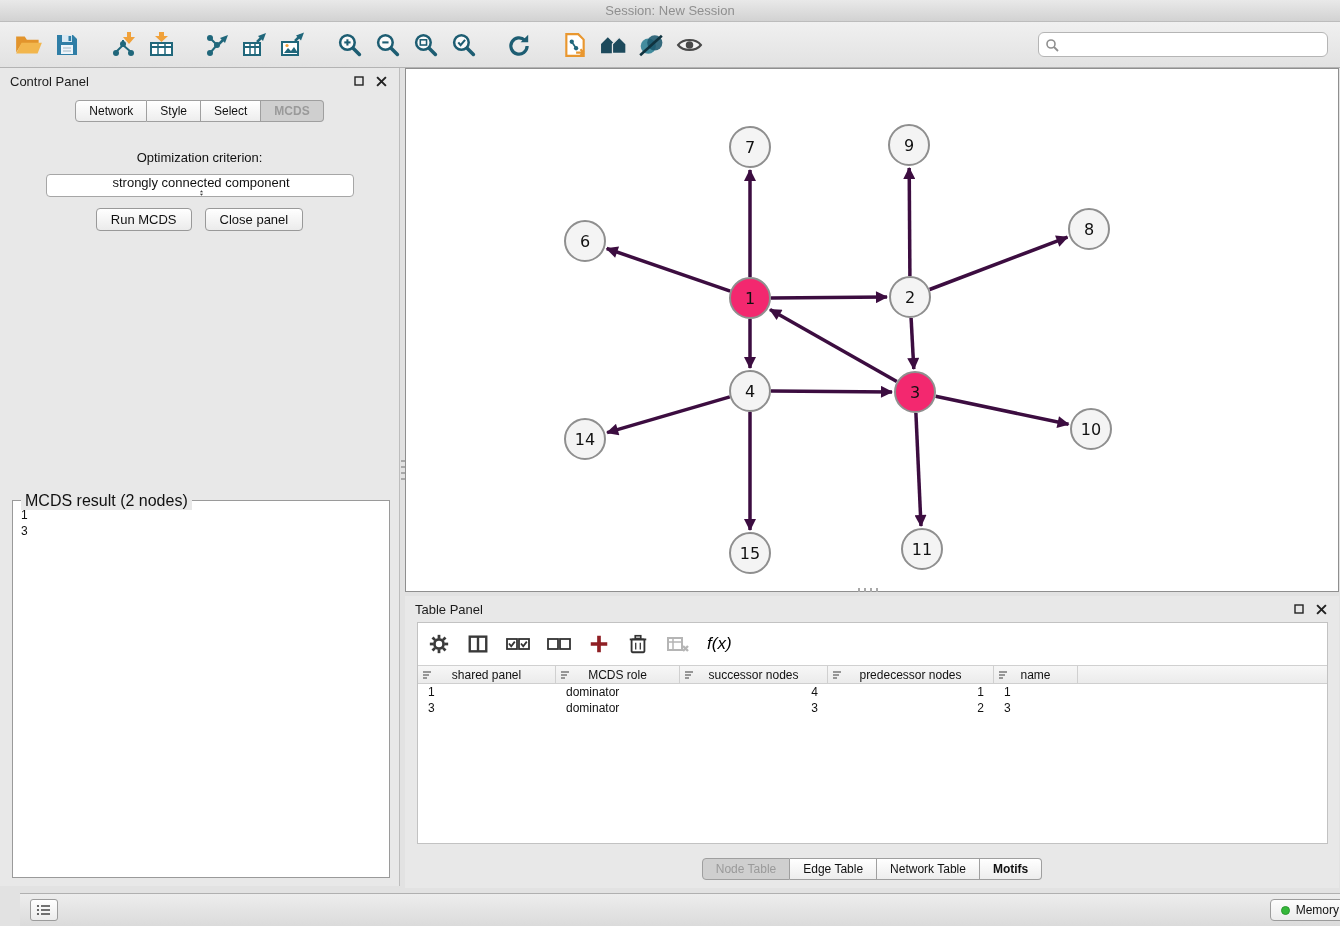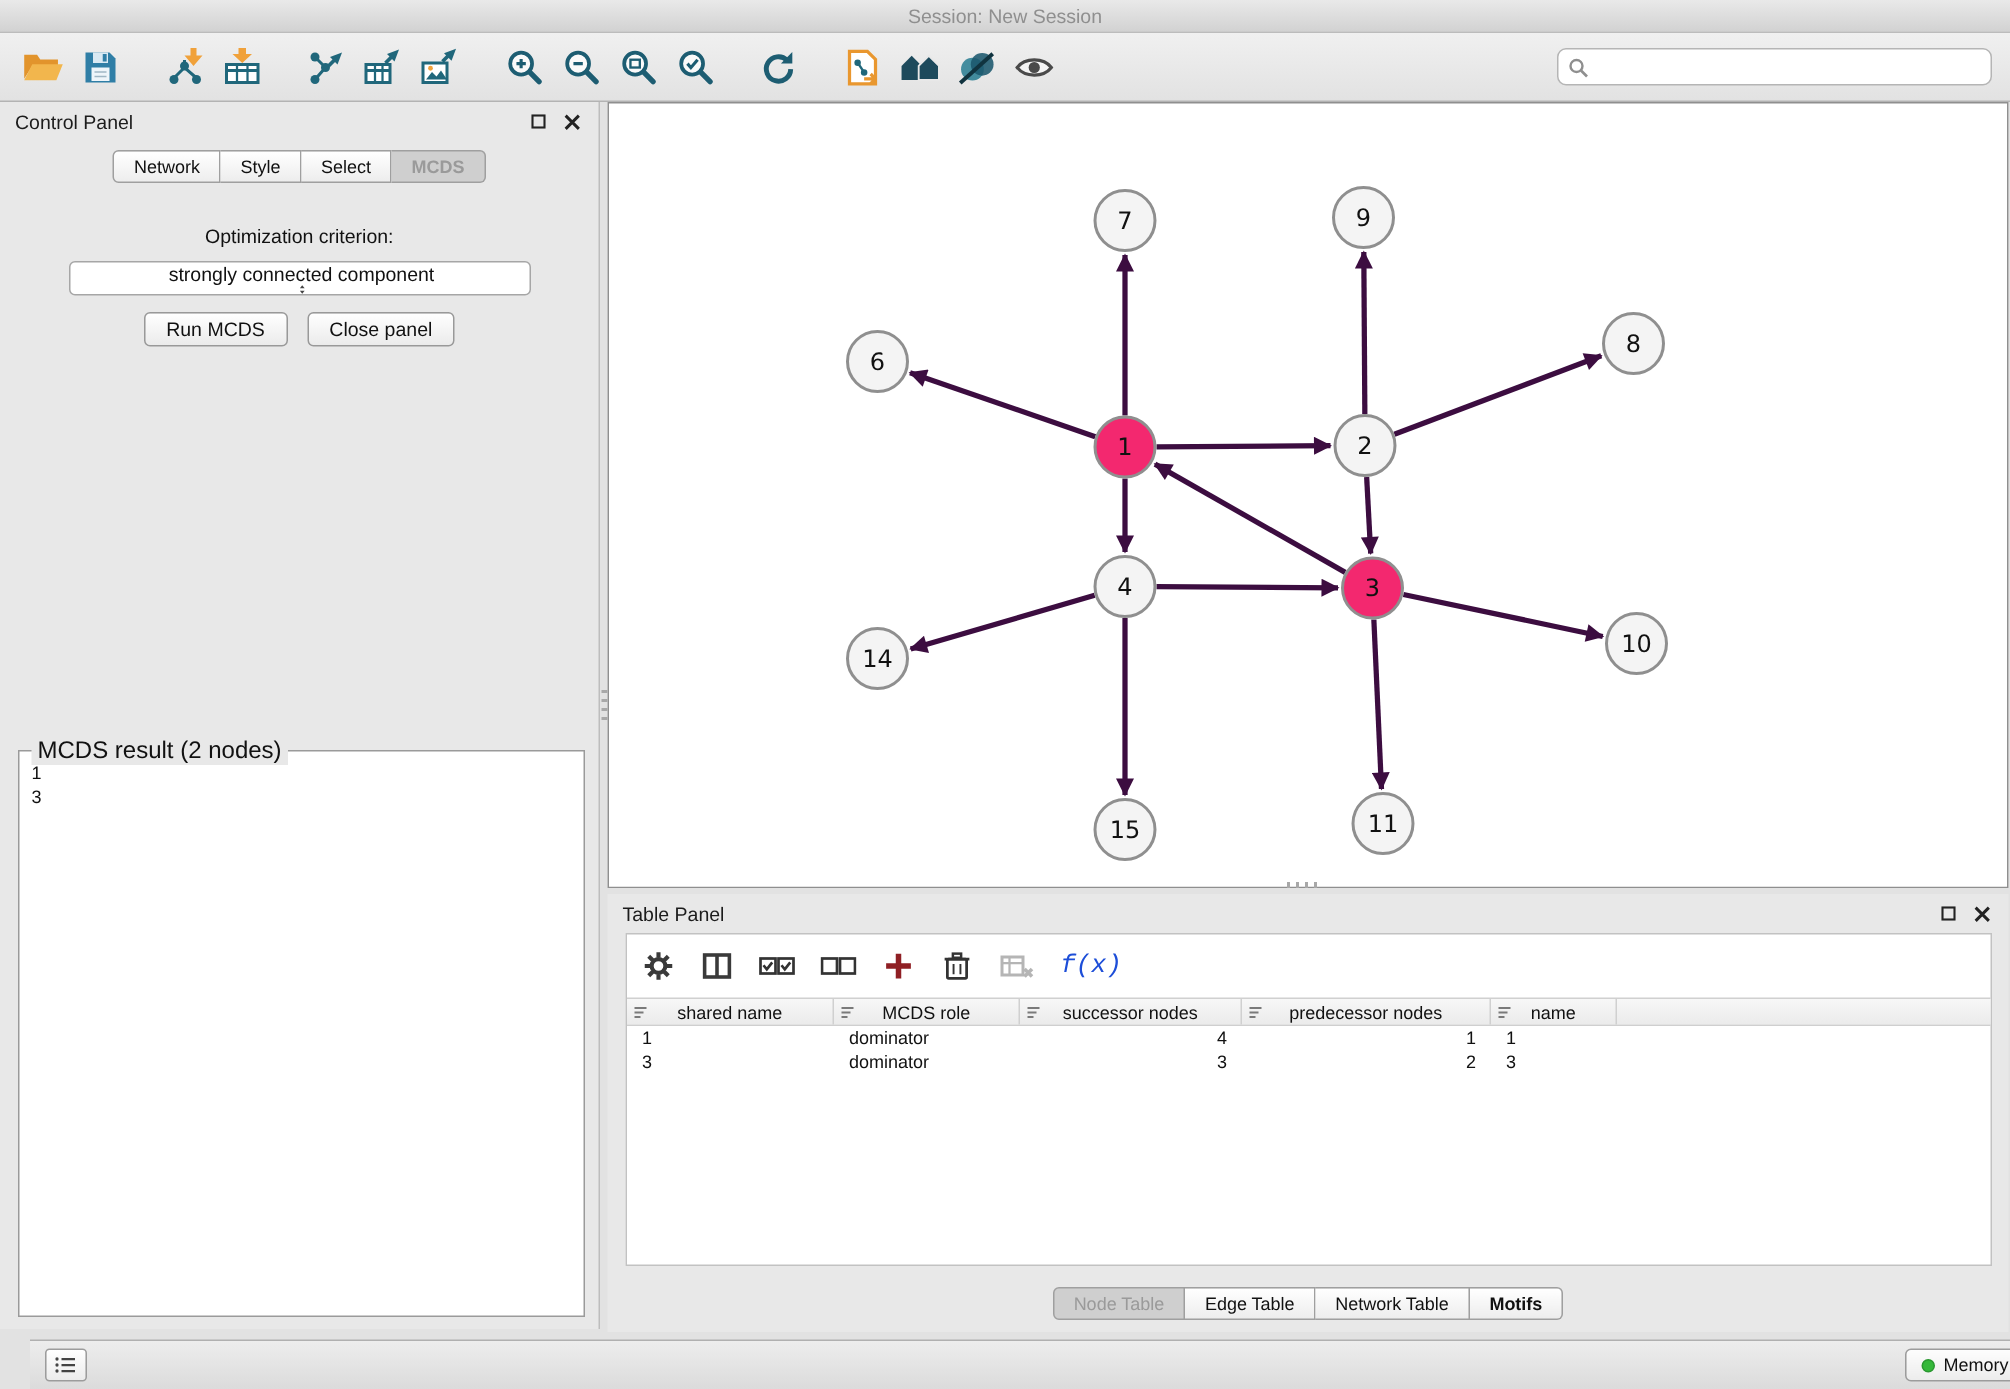--- a/index.html
+++ b/index.html
@@ -63,21 +63,21 @@
   .light.yellow { background:#f6b42e; border:1px solid #d99a1a; }
   .light.green { background:#32ba38; border:1px solid #24992b; }
   .net-canvas { position:absolute; left:0; top:20px; width:932px; height:502px; background:#fff; }
 
   
   .table-panel { position:absolute; left:405px; top:596px; width:934px; height:292px; background:#e8e8e8; }
   .tp-content { position:absolute; left:12px; top:26px; width:911px; height:222px;
     background:#fff; border:1px solid #c2c2c2; }
   .tp-toolbar { height:42px; display:flex; align-items:center; gap:17px; padding-left:10px; }
   .tp-ic { display:flex; align-items:center; justify-content:center; }
-  .fx-label { font-family:Liberation Mono, monospace; font-style:italic; font-size:17px; color:#1d4ed8; }
+  .fx-label { font-family:Liberation Sans, sans-serif; font-style:italic; font-size:17px; color:#000000; }
   .thead { display:flex; height:19px; background:linear-gradient(#f7f7f7,#ebebeb);
     border-top:1px solid #d0d0d0; border-bottom:1px solid #cfcfcf; font-size:12px; color:#111; }
   .th { position:relative; border-right:1px solid #d0d0d0; display:flex; align-items:center; justify-content:center; }
   .th .sort-ic { position:absolute; left:4px; top:4px; width:10px; height:10px; }
   .th.fill { flex:1; border-right:none; }
   .tbody .tr { display:flex; height:16px; font-size:12px; color:#111; }
   .tbody .td { padding:0 10px; line-height:16px; overflow:hidden; white-space:nowrap; }
   .tp-tabs { position:absolute; bottom:8px; left:0; width:100%; display:flex; justify-content:center; }
 
   
@@ -422,21 +422,21 @@
           </svg>
         </span>
         <span class="tp-ic fx-label">f(x)</span>
       </div>
 
       <div class="thead">
           <div class="th" style="width: 138px;">
             <svg class="sort-ic" viewBox="0 0 10 10">
               <path d="M1 2 h8 M1 5 h6 M1 8 h4" stroke="#7a7a7a" stroke-width="1.3" fill="none"></path>
             </svg>
-            <span>shared name</span>
+            <span>shared panel</span>
           </div>
           <div class="th" style="width: 124px;">
             <svg class="sort-ic" viewBox="0 0 10 10">
               <path d="M1 2 h8 M1 5 h6 M1 8 h4" stroke="#7a7a7a" stroke-width="1.3" fill="none"></path>
             </svg>
             <span>MCDS role</span>
           </div>
           <div class="th" style="width: 148px;">
             <svg class="sort-ic" viewBox="0 0 10 10">
               <path d="M1 2 h8 M1 5 h6 M1 8 h4" stroke="#7a7a7a" stroke-width="1.3" fill="none"></path>

